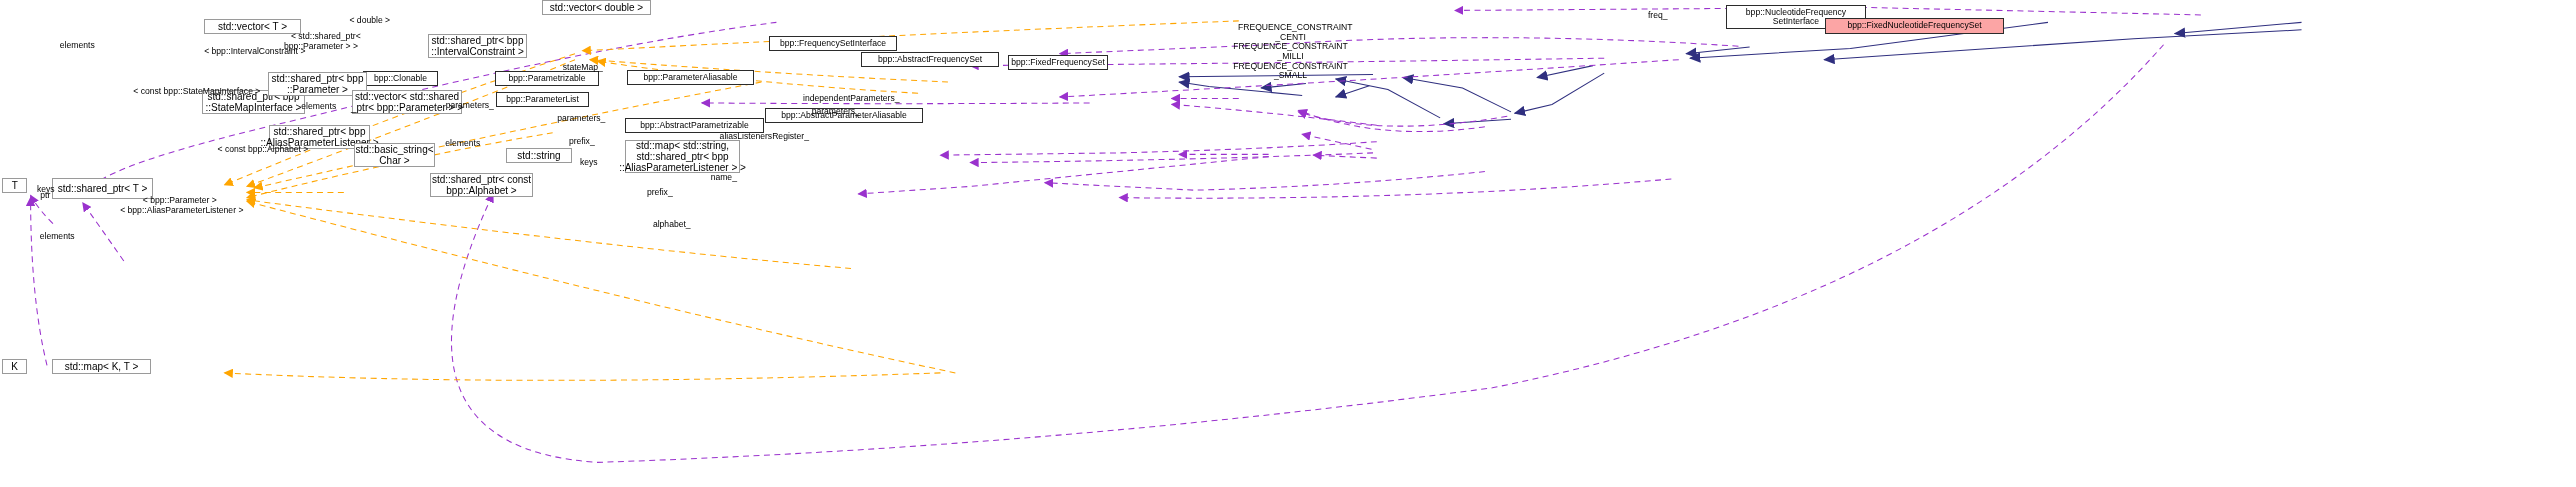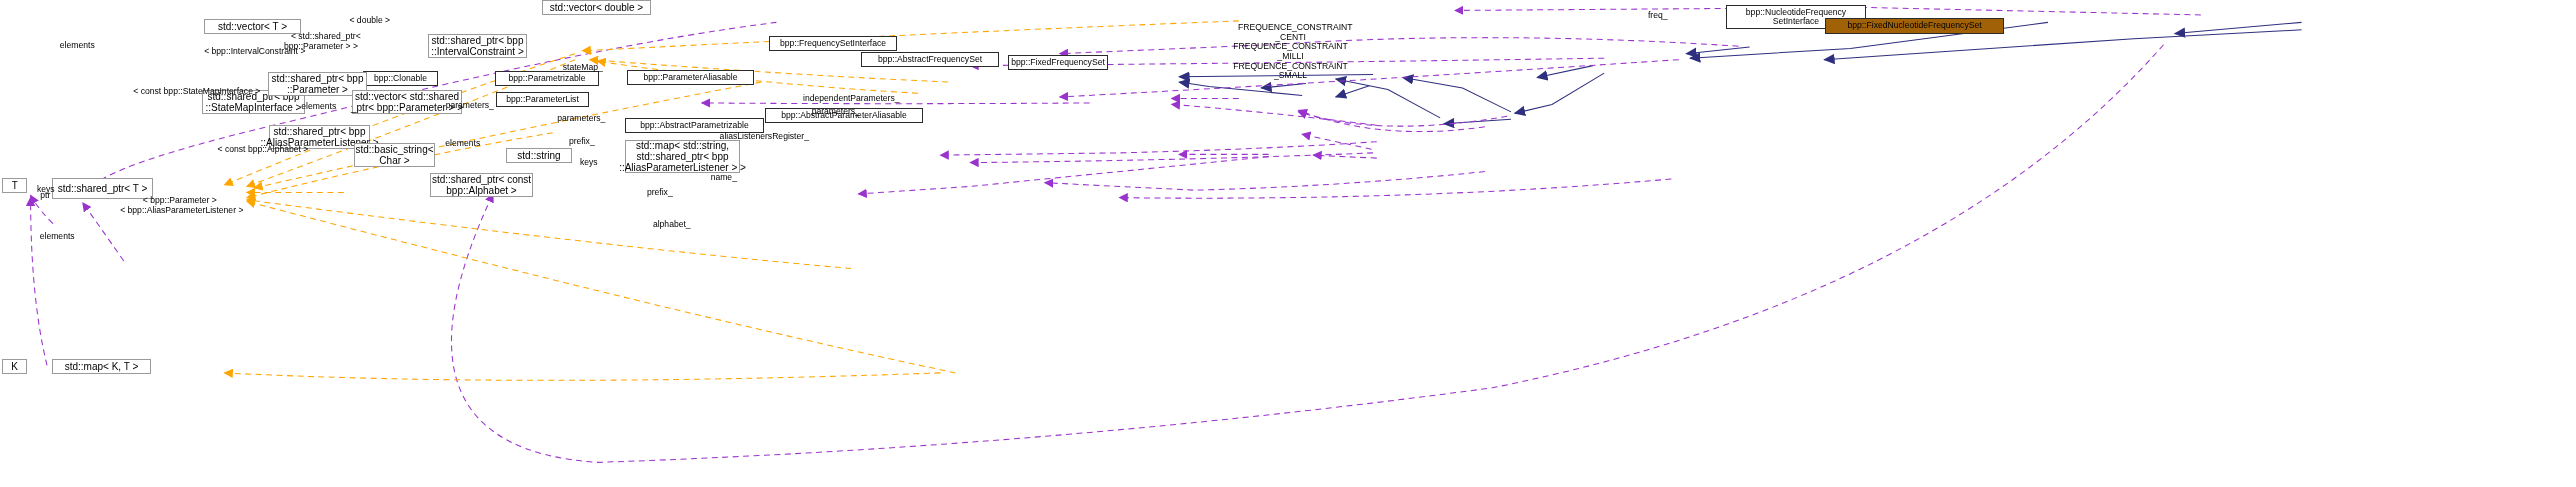--- a/index.html
+++ b/index.html
@@ -6,21 +6,21 @@
   #stage{position:relative;width:2576px;height:487px;background:#ffffff;
          font-family:"Liberation Sans","DejaVu Sans",sans-serif;overflow:hidden;}
   .node{position:absolute;box-sizing:border-box;display:flex;align-items:center;
         justify-content:center;text-align:center;line-height:1.12;
         color:#000000;white-space:pre;}
   
   .tmpl{border:0.7px solid #9a9a9a;background:#ffffff;font-size:10px;}
   
   .cls{border:1.2px solid #2b2b2b;background:#ffffff;font-size:8.6px;}
   
-  .cls.focus{background:#a16207;border:1.2px solid #2b2b2b;}
+  .cls.focus{background:#fca5a5;border:1.2px solid #2b2b2b;}
   .edgelabel{position:absolute;font-size:8.6px;color:#000;text-align:center;
              line-height:1.12;white-space:pre;}
   svg.wires{position:absolute;left:0;top:0;width:2576px;height:487px;overflow:visible;}
   .pu{stroke:#9a32cd;stroke-width:1.4;fill:none;stroke-dasharray:8 6;}
   .or{stroke:#ffa500;stroke-width:1.4;fill:none;stroke-dasharray:8 6;}
   .nv{stroke:#2f2f7f;stroke-width:1.4;fill:none;}
 </style>
 </head>
 <body>
 

